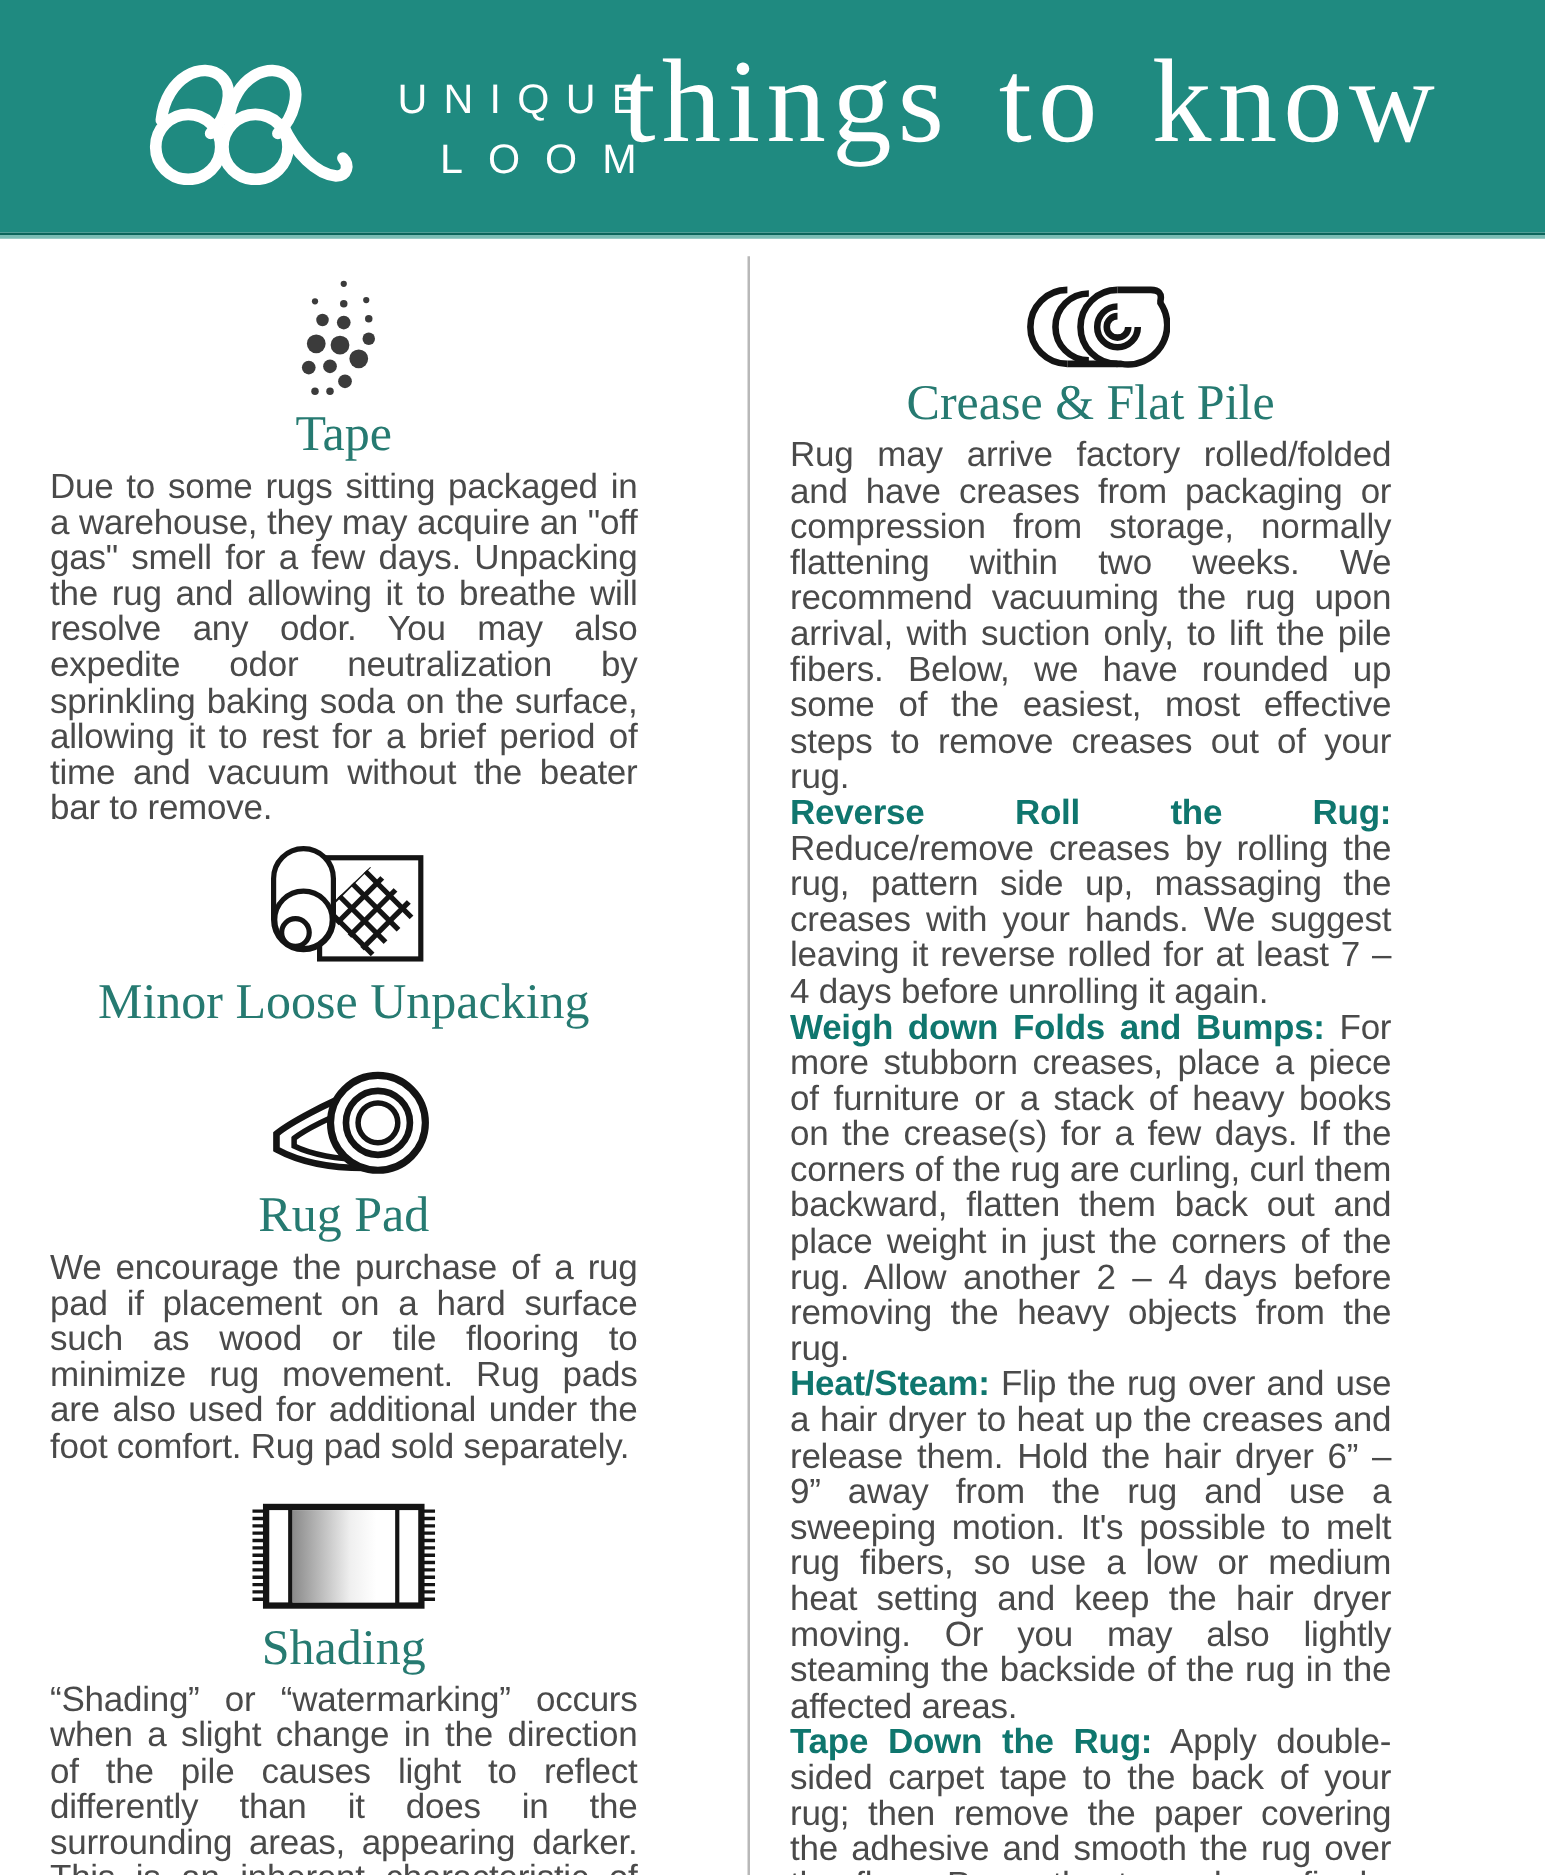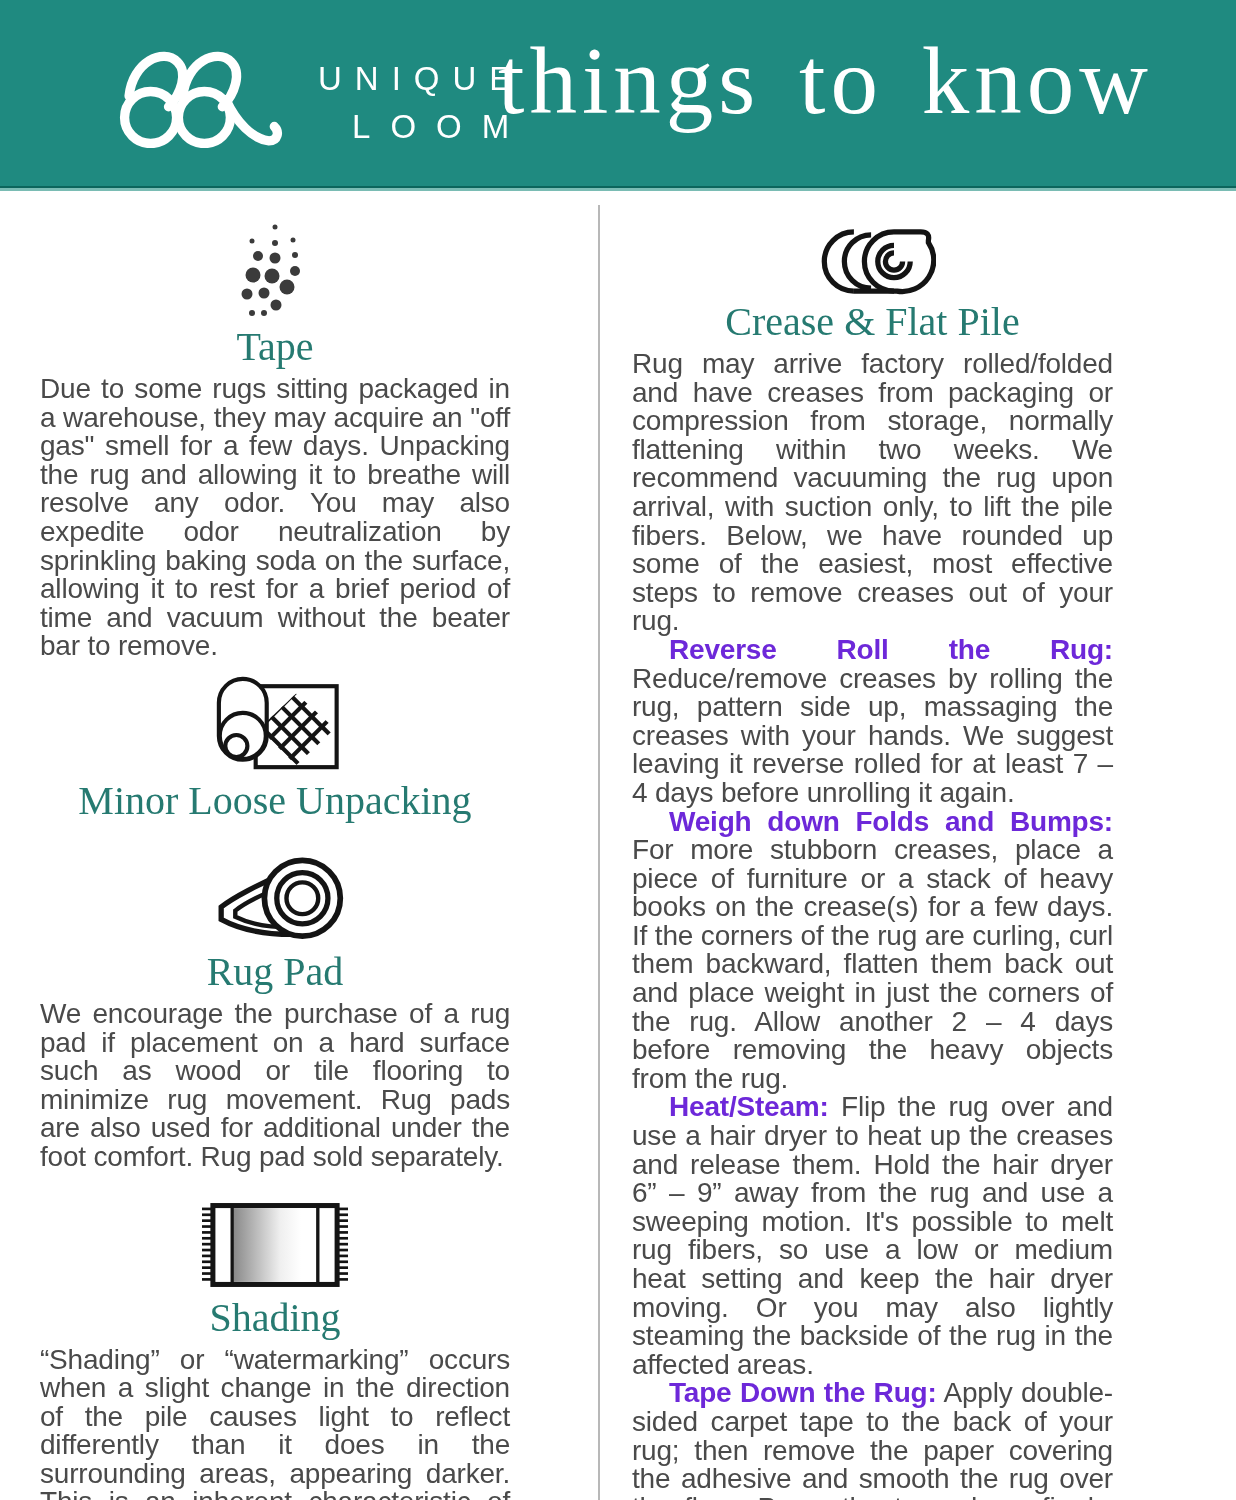--- a/index.html
+++ b/index.html
@@ -40,21 +40,21 @@
   .sec-h {
     font-family:"Liberation Serif", serif; font-weight:400;
     color:#267A71; font-size:40px; line-height:44px;
     text-align:center; margin:4px 0 6px 0;
   }
 
   p.body {
     font-size:28px; line-height:28.6px; color:#4A4A4A;
     text-align:justify; margin:0; letter-spacing:-0.2px;
   }
-  p.body strong { color:#6d28d9; font-weight:bold;margin-left:37px; }
+  p.body strong { color:#0f766e; font-weight:bold; }
   .tip { margin-top:31px; }
 
   .mt16 { margin-top:16px; } .mt10 { margin-top:10px; }
   .mt22 { margin-top:22px; } .mt24 { margin-top:24px; }
   .mt26 { margin-top:26px; }
 </style>
 </head>
 <body>
 
 <header class="banner">

